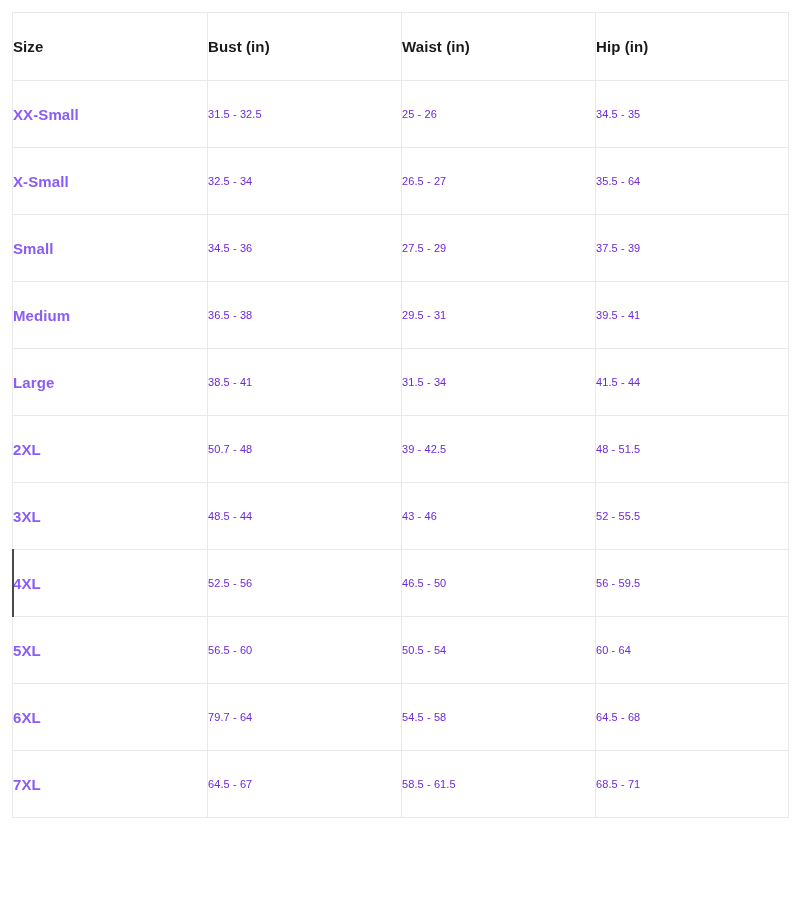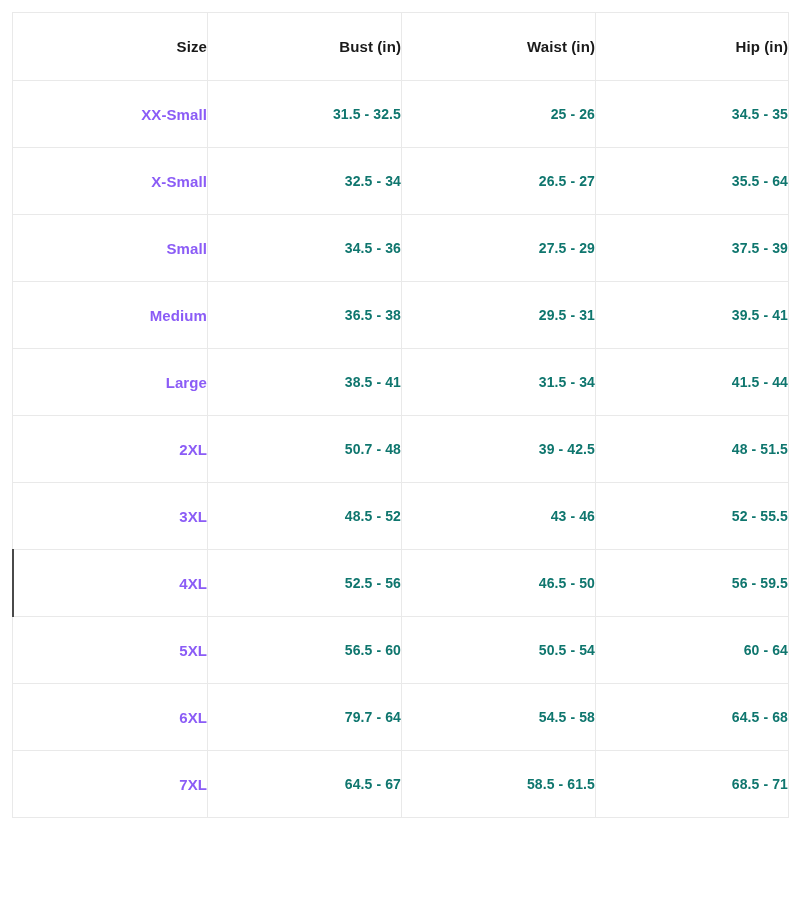--- a/index.html
+++ b/index.html
@@ -37,21 +37,21 @@
   }
 
   table.size-chart col.c-size  { width: 195px; }
   table.size-chart col.c-bust  { width: 194px; }
   table.size-chart col.c-waist { width: 194px; }
   table.size-chart col.c-hip   { width: 193px; }
 
   table.size-chart th,
   table.size-chart td {
     border: 1px solid #e9e9e9;
-    text-align: right;
+    text-align: left;
     vertical-align: middle;
     padding: 0;
     height: 67px;
     box-sizing: border-box;
   }
 
   table.size-chart thead th {
     height: 68px;
     font-size: 15px;
     font-weight: bold;
@@ -61,23 +61,23 @@
 
   td.size-cell {
     font-size: 15px;
     font-weight: bold;
     color: #8b5cf6;
     letter-spacing: 0.1px;
     position: relative;
   }
 
   td.value-cell {
-    font-size: 14px;
-    font-weight: bold;
-    color: #0f766e;
+    font-size: 11px;
+    font-weight: normal;
+    color: #6d28d9;
     letter-spacing: 0.1px;
   }
 
   
   tr.row-marked td.size-cell::before {
     content: "";
     position: absolute;
     left: -1px;
     top: -1px;
     bottom: -1px;
@@ -137,21 +137,21 @@
             <td class="value-cell">41.5 - 44</td>
           </tr>
           <tr>
             <td class="size-cell">2XL</td>
             <td class="value-cell">50.7 - 48</td>
             <td class="value-cell">39 - 42.5</td>
             <td class="value-cell">48 - 51.5</td>
           </tr>
           <tr>
             <td class="size-cell">3XL</td>
-            <td class="value-cell">48.5 - 52</td>
+            <td class="value-cell">48.5 - 44</td>
             <td class="value-cell">43 - 46</td>
             <td class="value-cell">52 - 55.5</td>
           </tr>
           <tr class="row-marked">
             <td class="size-cell">4XL</td>
             <td class="value-cell">52.5 - 56</td>
             <td class="value-cell">46.5 - 50</td>
             <td class="value-cell">56 - 59.5</td>
           </tr>
           <tr>

